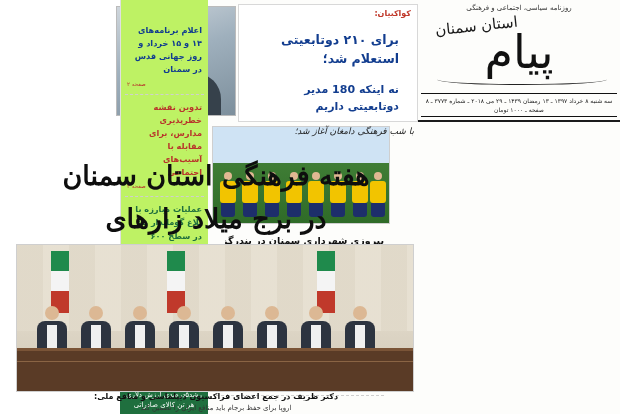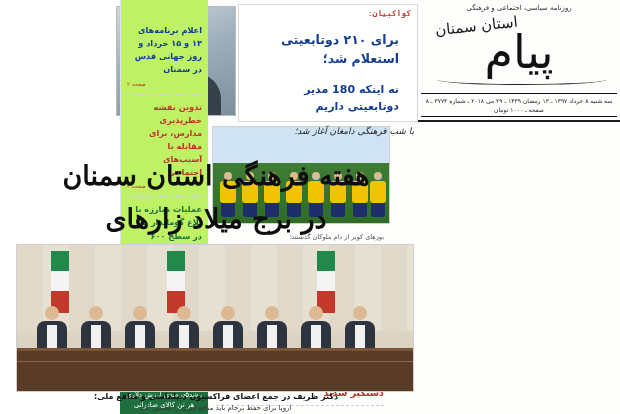--- a/index.html
+++ b/index.html
@@ -39,21 +39,21 @@
     width:196px;margin-top:4px;border-top:1px solid #111;border-bottom:1px solid #111;
     font-size:6px;color:#222;text-align:center;padding:2px 0;line-height:1.5;
     display:flex;justify-content:center;gap:6px;flex-wrap:wrap;
   }
 
   
   .box-topright{
     position:absolute;right:202px;top:4px;width:180px;height:118px;
     border:1px solid #d8d8d8;background:#fff;padding:4px 6px;box-sizing:border-box;
   }
-  .kicker-red{color:#c0392b;font-size:8px;font-weight:bold;margin:0 0 4px;font-family:Liberation Mono, monospace;}
+  .kicker-red{color:#c0392b;font-size:8px;font-weight:bold;margin:0 0 4px;}
   .hl-blue{color:#123d8f;font-size:12.5px;font-weight:bold;line-height:1.55;margin:12px;}
   .hl-blue.small{font-size:11px;}
   .more-red{color:#c0392b;font-size:6.5px;margin-top:6px;text-align:left;}
 
   
   .photo-portrait{
     position:absolute;right:384px;top:6px;width:118px;height:108px;
     background:linear-gradient(160deg,#cfd6dc 0%,#9fb0bd 45%,#7d8f9c 100%);
     border:1px solid #bbb;overflow:hidden;
   }
@@ -241,21 +241,20 @@
   </div>
 
   <div class="center-kicker">با شب فرهنگی دامغان آغاز شد؛</div>
   <div class="center-headline">
     <span class="l1">هفته فرهنگی استان سمنان</span>
     <span class="l2">در برج میلاد زارهای</span>
   </div>
 
   <div class="midcol">
     <div class="mc-item">
-      <p class="mc-kicker">بوزهای کویر از دام ملوکان گذشتند؛</p>
       <p class="mc-title">پیروزی شهرداری سمنان در بندرگز</p>
     </div>
     <div class="mc-item">
       <p class="mc-title">سمنان به عنوان اولین استان فاقد بیکار کشور تبدیل می‌شود</p>
       <div class="mc-more">صفحه ۳</div>
     </div>
     <div class="mc-item">
       <p class="mc-title">امام جمعه شاهرود خواستار برخورد شدن نشر ژن در رسانه‌ها شد</p>
       <div class="mc-more">صفحه ۲</div>
     </div>

